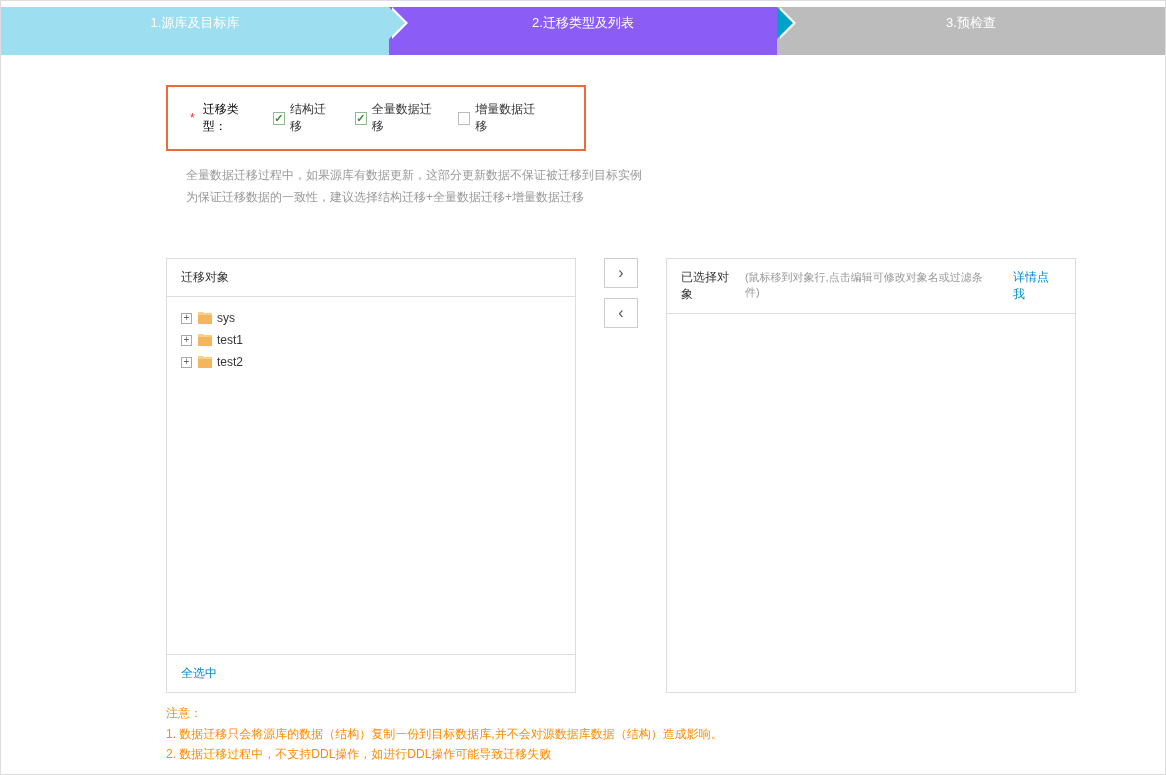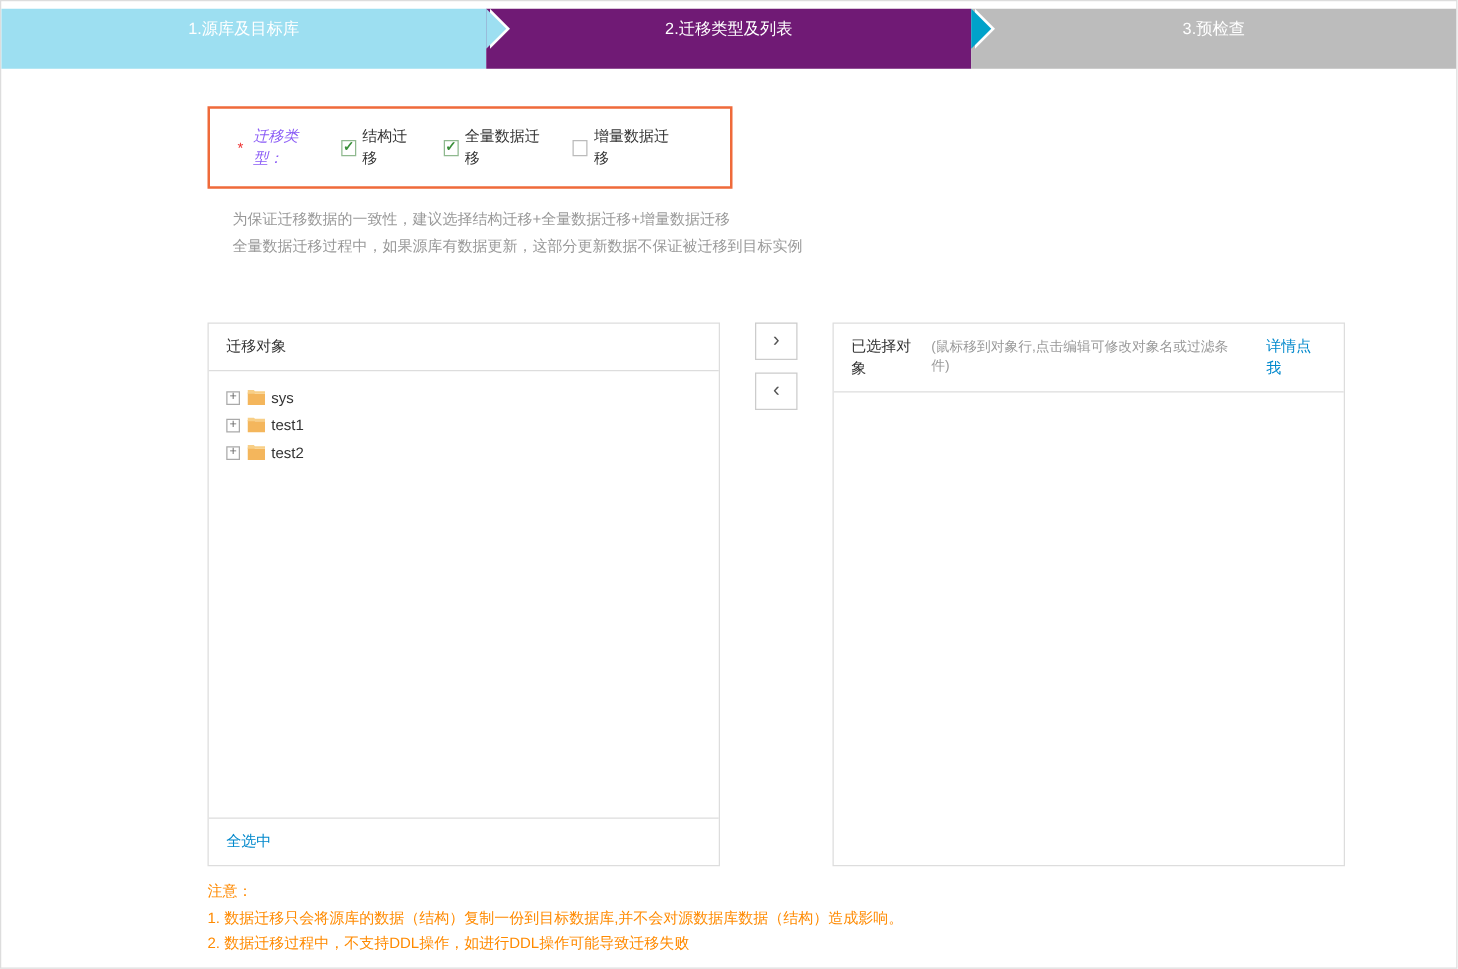--- a/index.html
+++ b/index.html
@@ -7,41 +7,41 @@
   .page { width: 1166px; height: 775px; border: 1px solid #ddd; position: relative; overflow: hidden; }
 
   .header { padding: 10px 16px; display: flex; align-items: center; }
   .header-bar { width: 3px; height: 16px; background: #00a2ca; margin-right: 8px; }
   .header-title { font-size: 14px; color: #333; margin-right: 12px; }
   .back-btn { border: 1px solid #ccc; background: #fff; padding: 4px 10px; font-size: 12px; cursor: pointer; color: #333; }
 
   .steps { display: flex; width: 100%; height: 48px; margin-top: 6px; }
   .step { flex: 1; position: relative; text-align: center; line-height: 32px; font-size: 13px; color: #fff; }
   .step1 { background: #9ddff1; }
-  .step2 { background: #701a75; }
+  .step2 { background: #8b5cf6; }
   .step3 { background: #bcbcbc; }
   .step::after {
     content: ""; position: absolute; right: -16px; top: 0; width: 0; height: 0;
     border-top: 16px solid transparent; border-bottom: 16px solid transparent;
     z-index: 2;
   }
   .step1::after { border-left: 16px solid #9ddff1; }
   .step2::after { border-left: 16px solid #00a2ca; }
   .step::before {
     content: ""; position: absolute; right: -19px; top: 0; width: 0; height: 0;
     border-top: 16px solid transparent; border-bottom: 16px solid transparent;
     border-left: 16px solid #fff; z-index: 1;
   }
   .step3::after, .step3::before { display: none; }
 
   .content { padding: 30px 10px 10px 10px; }
 
   .type-box { margin-left: 155px; border: 2px solid #ef6a3a; padding: 14px 22px; width: 420px; display: flex; align-items: center; }
   .req { color: #e33; margin-right: 8px; }
-  .type-label { color: #8b5cf6; margin-right: 16px; font-style: italic; }
+  .type-label { color: #000000; margin-right: 16px; }
   .chk-wrap { display: inline-flex; align-items: center; margin-right: 22px; cursor: pointer; }
   .chk { width: 13px; height: 13px; border: 1px solid #8fb98f; margin-right: 5px; display: inline-flex; align-items: center; justify-content: center; background: #fff; }
   .chk.unchecked { border-color: #bbb; }
   .chk.checked::after { content: "✓"; color: #3a8f3a; font-size: 11px; line-height: 1; font-weight: bold; }
 
   .hint { margin-left: 175px; margin-top: 14px; color: #999; line-height: 1.8; font-size: 12px; }
 
   .panels { display: flex; margin-top: 50px; padding: 0 10px 0 155px; }
   .panel { border: 1px solid #ddd; width: 410px; height: 435px; display: flex; flex-direction: column; background: #fff; }
   .panel-head { border-bottom: 1px solid #ddd; padding: 10px 14px; font-size: 12px; color: #333; display: flex; align-items: baseline; }
@@ -87,22 +87,22 @@
         <span class="chk checked"></span>
         <span>全量数据迁移</span>
       </label>
       <label class="chk-wrap">
         <span class="chk unchecked"></span>
         <span>增量数据迁移</span>
       </label>
     </div>
 
     <div class="hint">
+      <div>全量数据迁移过程中，如果源库有数据更新，这部分更新数据不保证被迁移到目标实例</div>
       <div>为保证迁移数据的一致性，建议选择结构迁移+全量数据迁移+增量数据迁移</div>
-      <div>全量数据迁移过程中，如果源库有数据更新，这部分更新数据不保证被迁移到目标实例</div>
     </div>
 
     <div class="panels">
 
       <div class="panel">
         <div class="panel-head">
           <span>迁移对象</span>
         </div>
         <div class="panel-body">
           <div class="tree-item">

